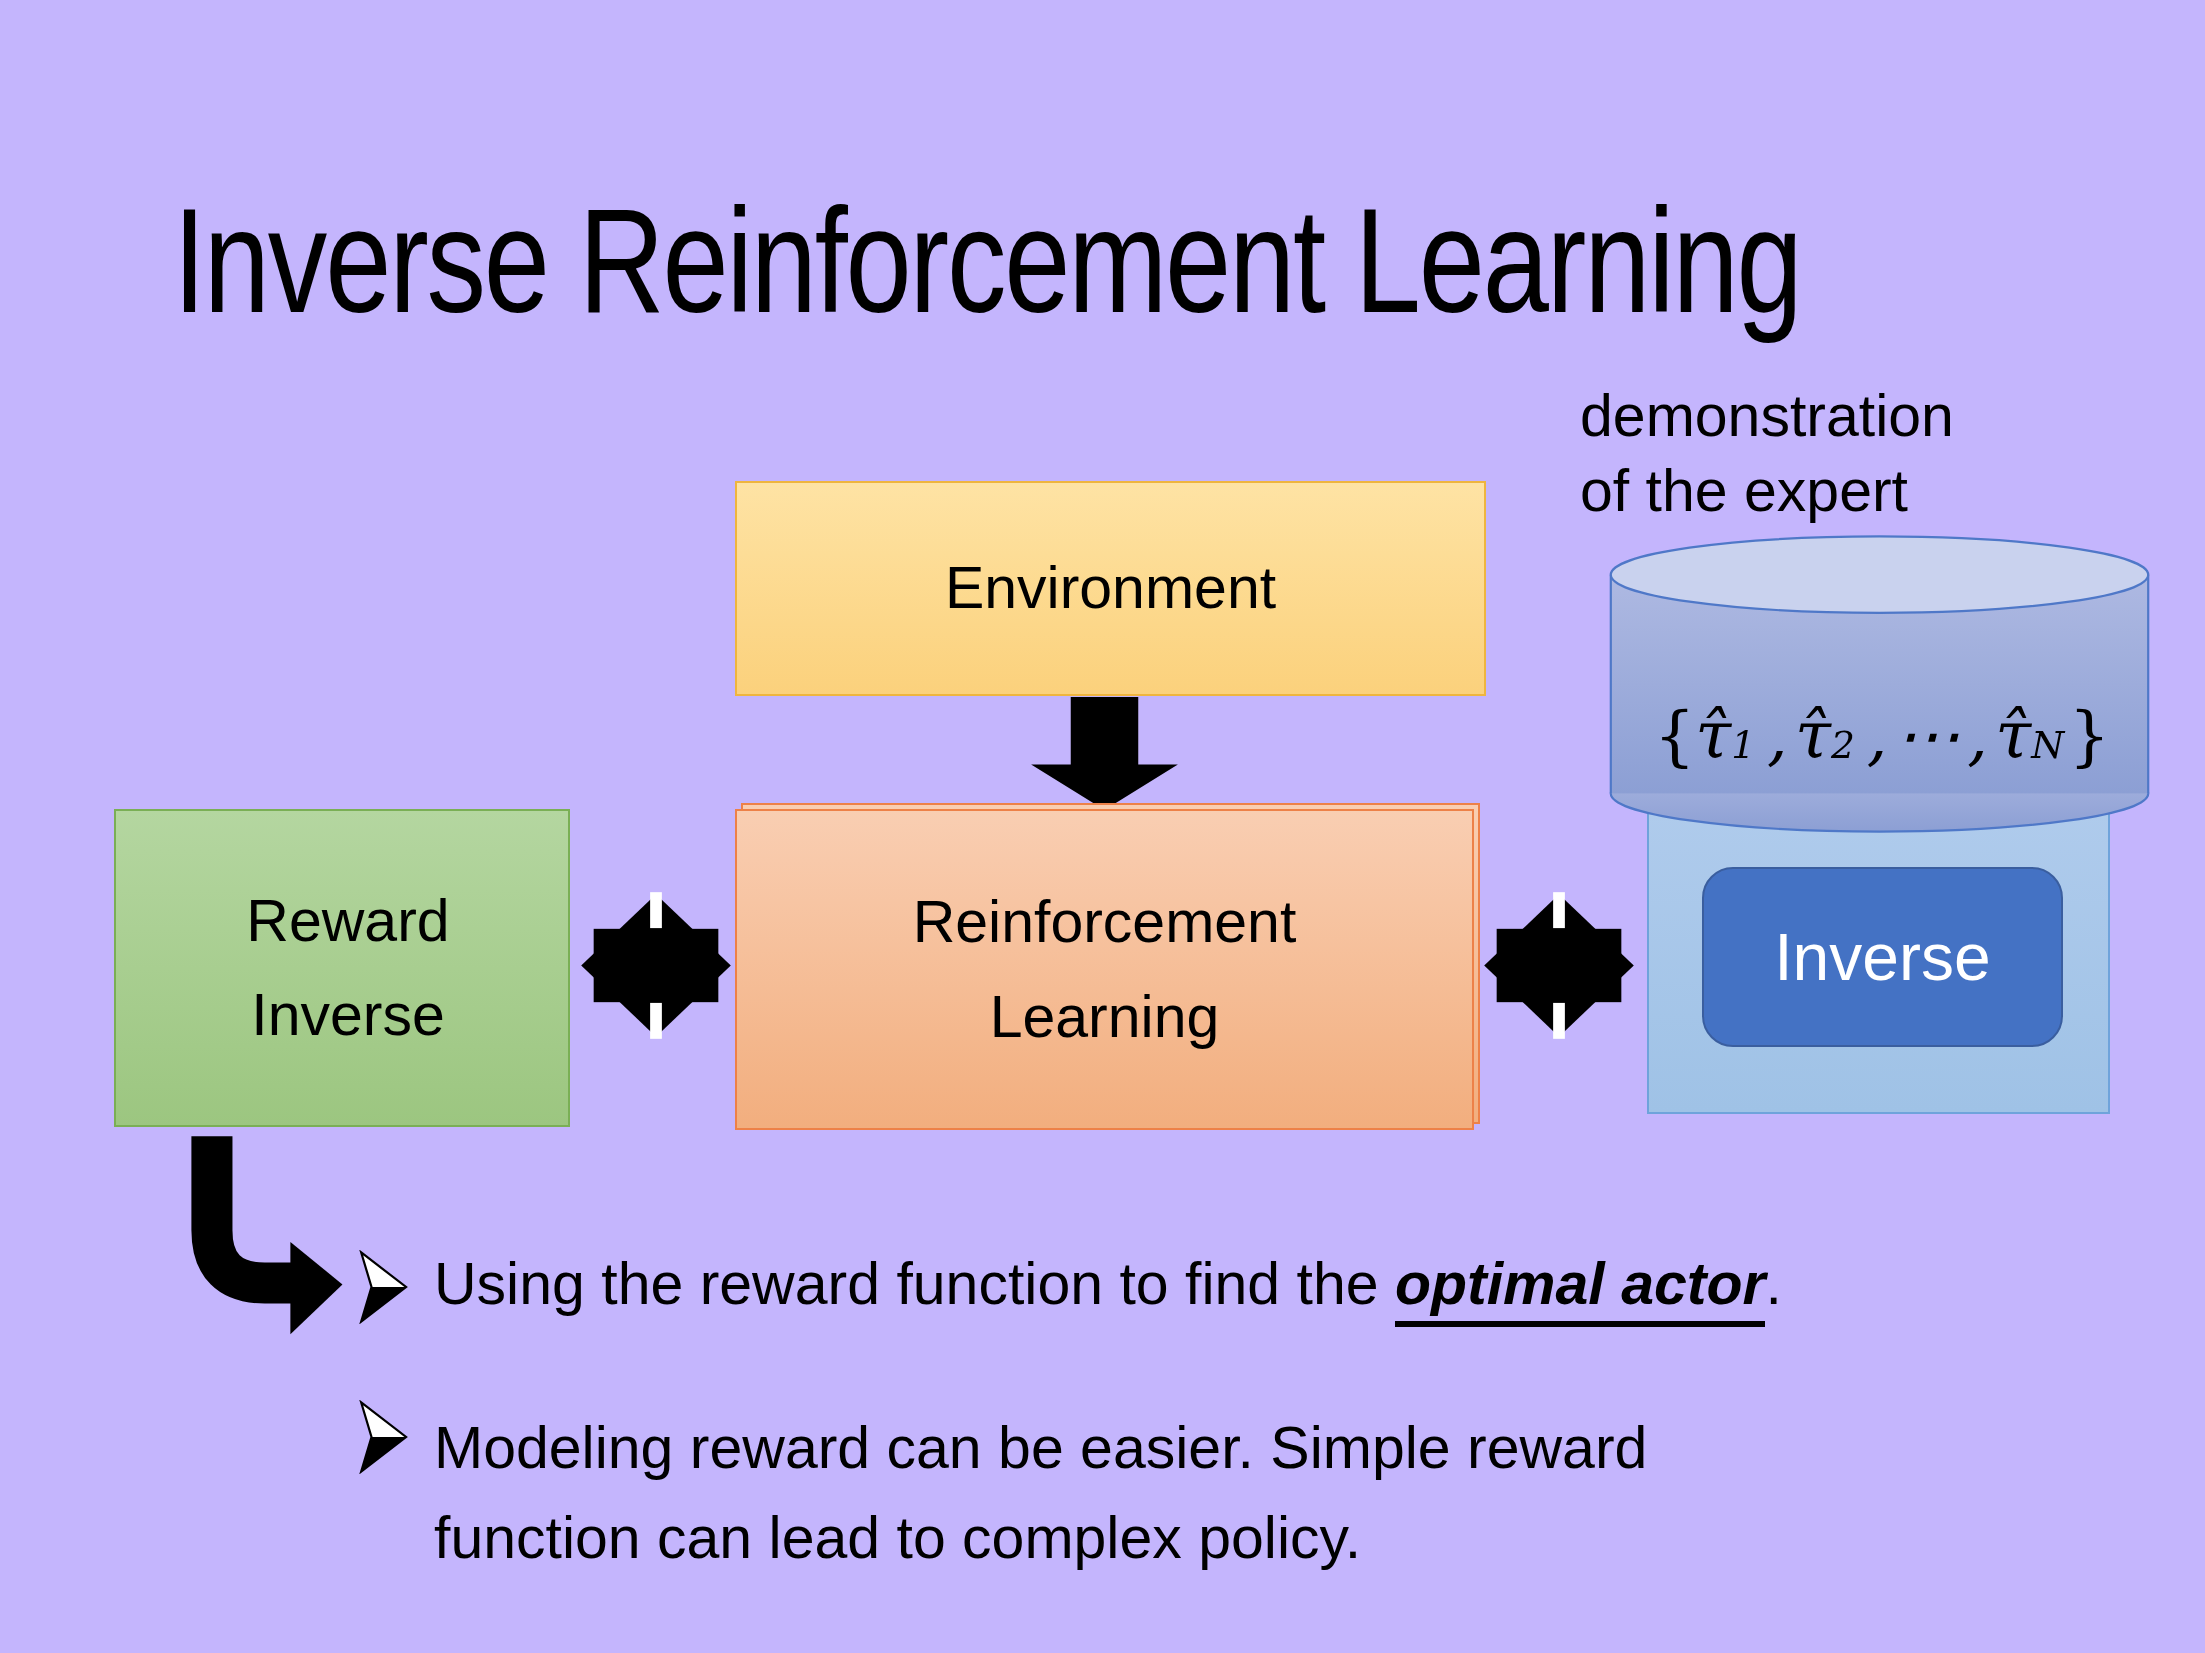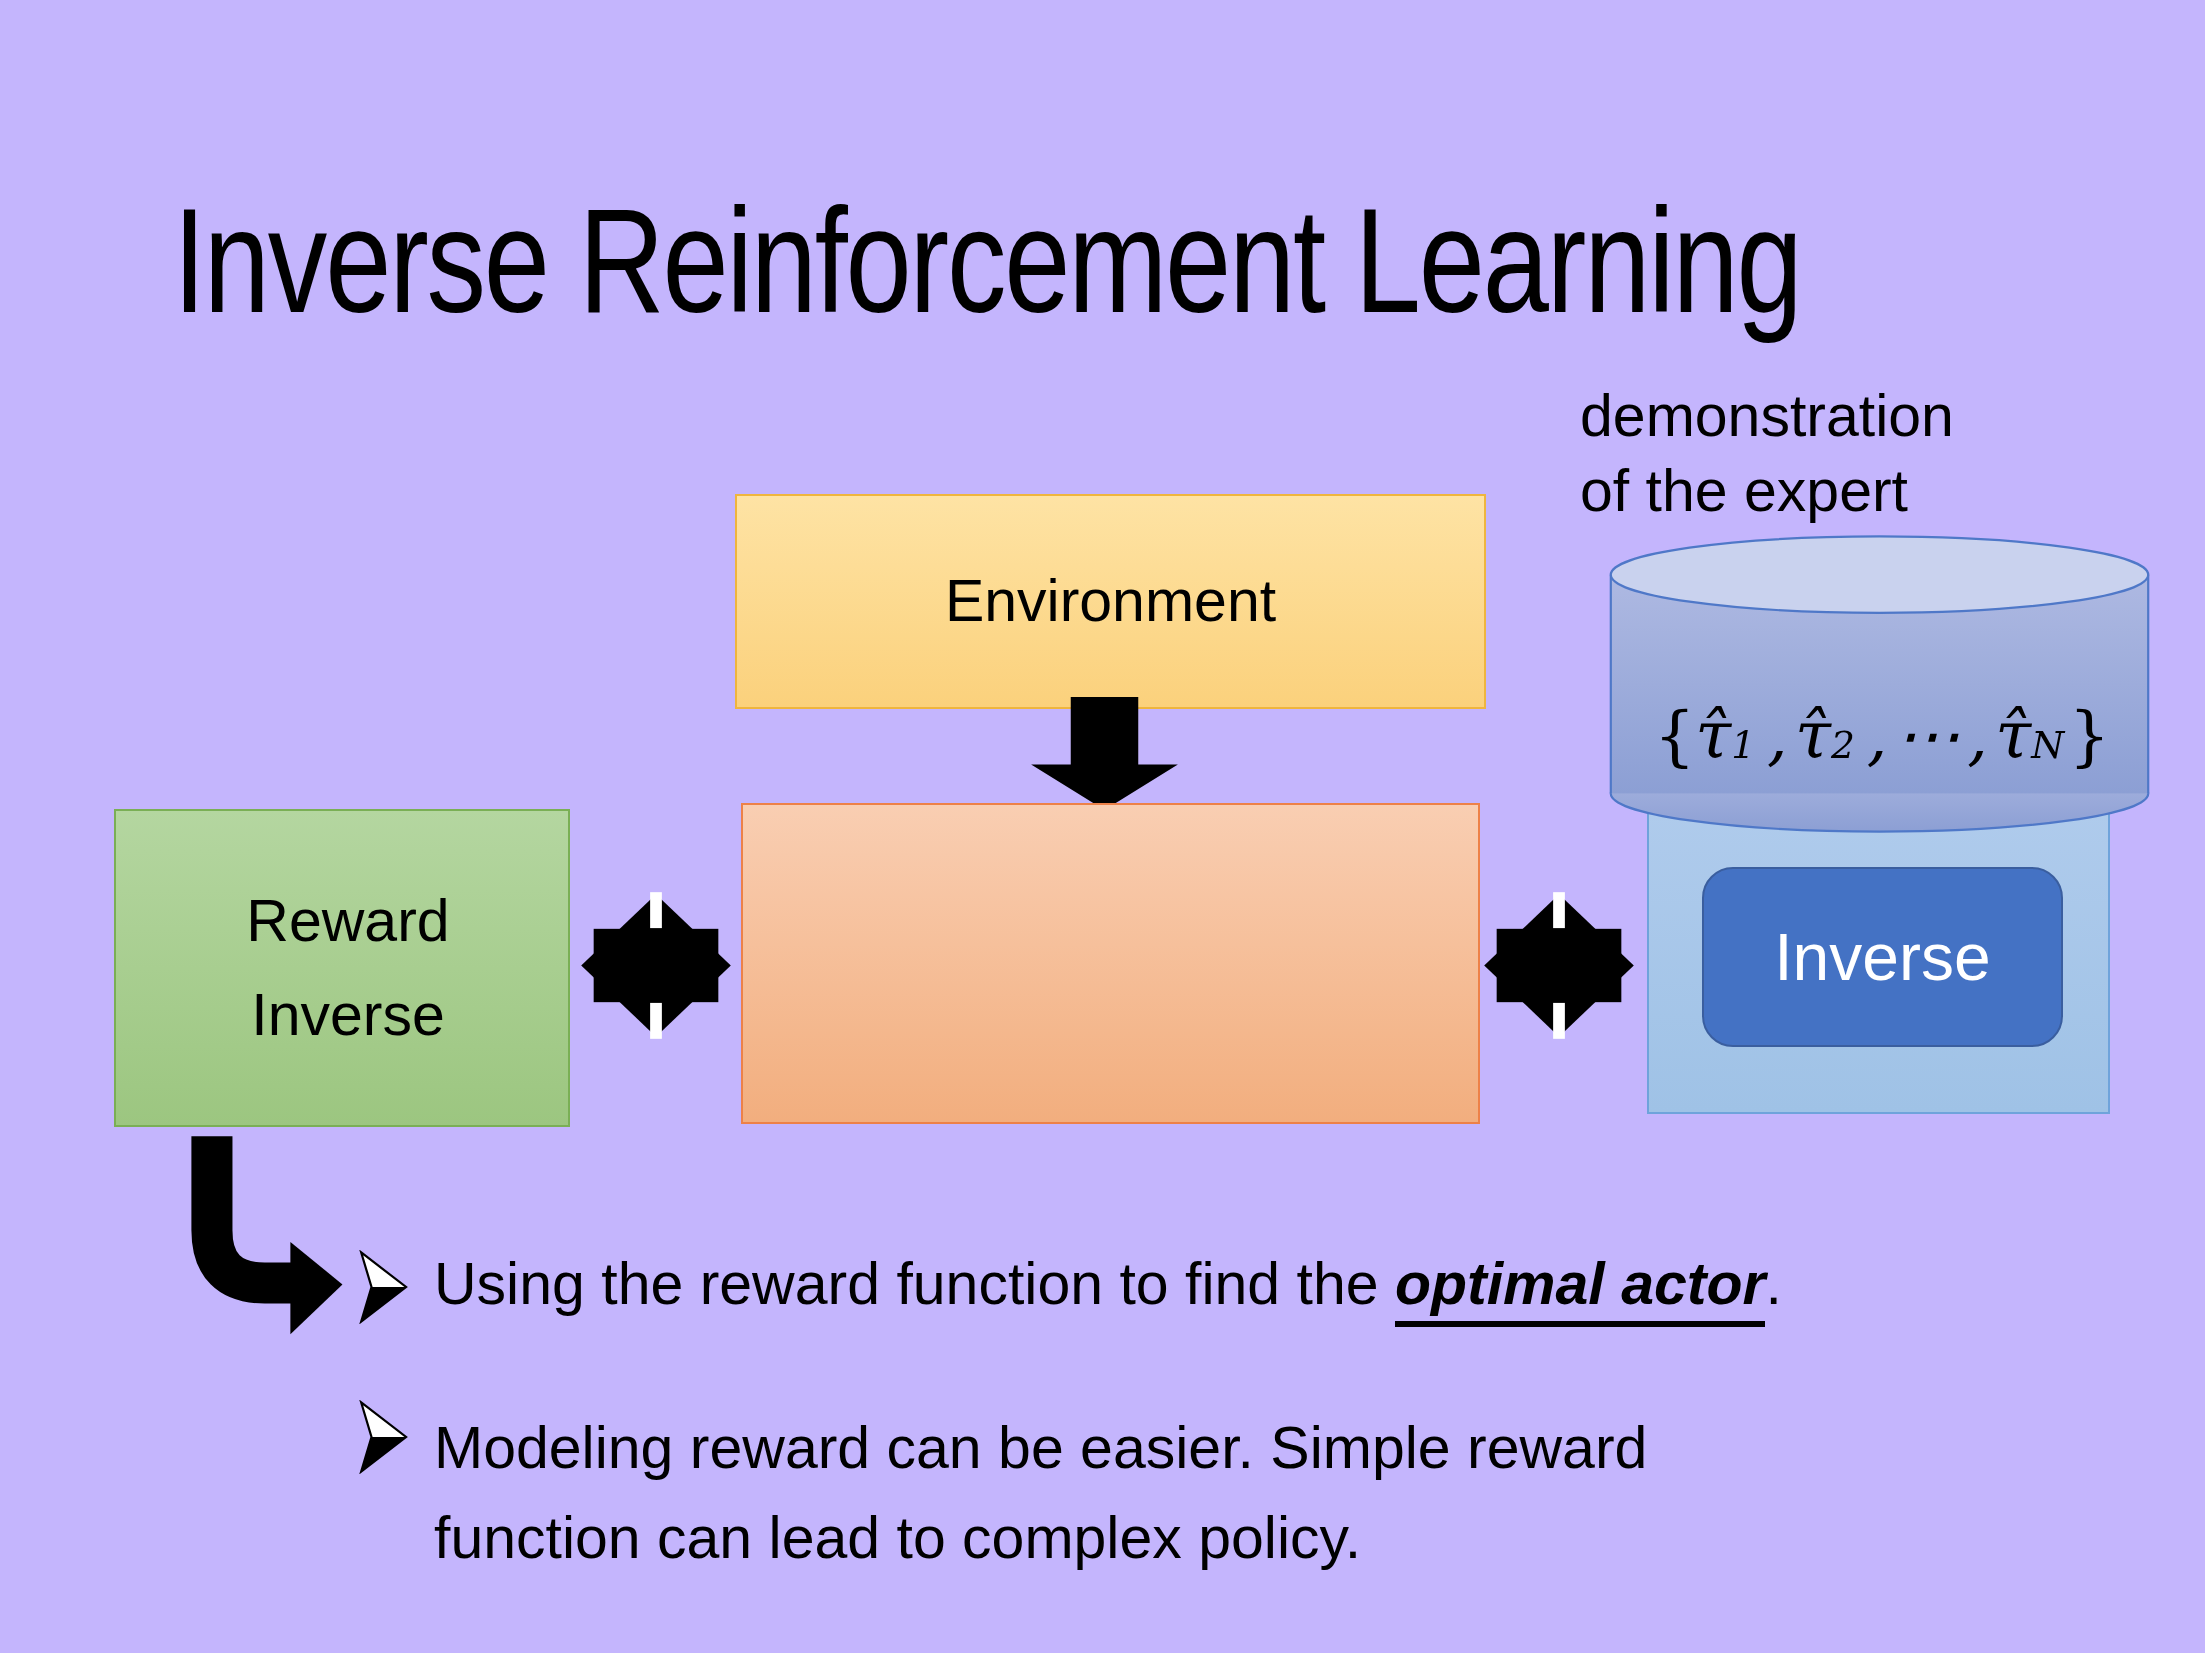--- a/index.html
+++ b/index.html
@@ -20,21 +20,21 @@
     font-size:59px; line-height:75px;
   }
 
   .box { box-sizing:border-box; text-align:center; }
   .box-label { font-size:59px; line-height:1.6; }
 
   .env-box {
     left:735px; top:481px; width:751px; height:215px;
     background:linear-gradient(180deg,var(--env-fill-top),var(--env-fill-bottom));
     border:2.9px solid var(--env-border);
-    display:flex; align-items:center; justify-content:center;margin-top:13px;
+    display:flex; align-items:center; justify-content:center;
   }
 
   .rl-back {
     left:741px; top:803px; width:739px; height:321px;
     background:linear-gradient(180deg,var(--rl-fill-top),var(--rl-fill-bottom));
     border:2.2px solid var(--rl-border); box-sizing:border-box; z-index:0;
   }
   .rl-box {
     left:735px; top:809px; width:739px; height:321px;
     background:linear-gradient(180deg,var(--rl-fill-top),var(--rl-fill-bottom));
@@ -93,20 +93,26 @@
 
   <div class="abs box env-box">
     <div class="box-label">Environment</div>
   </div>
 
   <svg class="abs" style="left:1031px; top:697px;" width="147" height="113" viewBox="0 0 200 154">
     <polygon points="54,0 146,0 146,92 200,92 100,154 0,92 54,92" style="fill:var(--arrow-color)"></polygon>
   </svg>
 
   <div class="abs rl-back"></div>
+  <div class="abs box rl-box">
+    <div class="box-label">
+      <div>Reinforcement</div>
+      <div>Learning</div>
+    </div>
+  </div>
 
   <div class="abs box reward-box">
     <div class="box-label">
       <div>Reward</div>
       <div>Inverse</div>
     </div>
   </div>
 
   <svg class="abs" style="left:579px; top:892px;" width="154" height="147" viewBox="0 0 210 200">
     <polygon points="105,3 207,100 105,197 3,100" style="fill:var(--arrow-color)"></polygon>

